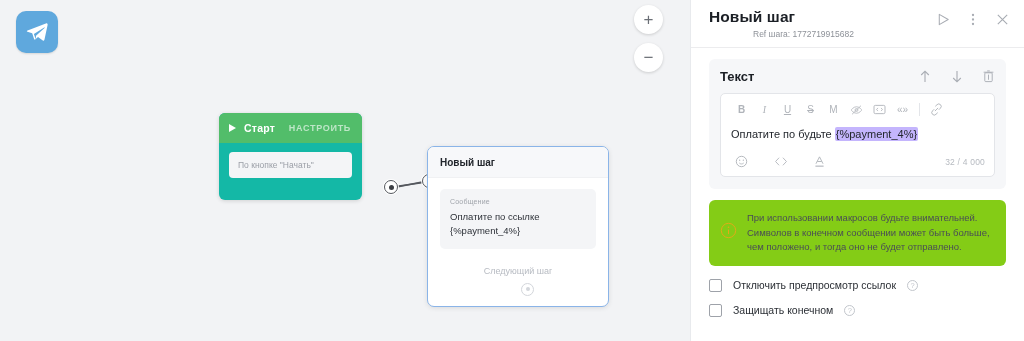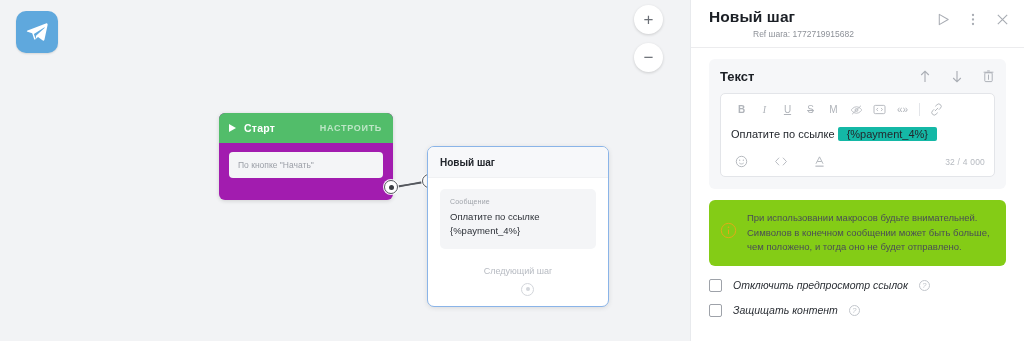--- a/index.html
+++ b/index.html
@@ -37,22 +37,22 @@
     box-shadow: 0 1px 3px rgba(0,0,0,.16);
     display: flex; align-items: center; justify-content: center;
     color: #6b6f76; font-size: 17px; line-height: 1;
     cursor: pointer; padding: 0;
     font-family: "Liberation Sans", sans-serif;
   }
 
   
   .node-start {
     position: absolute; left: 219px; top: 113px;
-    width: 174px;
-    background: #a21caf;
+    width: 143px;
+    background: #14b8a6;
     border-radius: 6px;
     box-shadow: 0 1px 4px rgba(0,0,0,.14);
     overflow: hidden;
   }
   .node-start-hdr {
     height: 30px; background: #52bd6a;
     display: flex; align-items: center;
     padding: 0 11px 0 10px;
     gap: 8px;
   }
@@ -177,36 +177,36 @@
   .fmt.b { font-weight: bold; }
   .fmt.i { font-style: italic; font-family: "Liberation Serif", serif; }
   .fmt.u { text-decoration: underline; }
   .fmt.s { text-decoration: line-through; }
   .fmt-sep { width: 1px; height: 13px; background: #e3e5e9; margin: 0 5px; }
 
   .ed-text {
     font-size: 11px; color: #23272d; padding: 9px 1px 12px 1px;
     line-height: 1.3;
   }
-  .macro { background: #14b8a6; border-radius: 2px; padding: 1px 9px; }
+  .macro { background: #c4b5fd; border-radius: 2px; padding: 1px 1px; }
 
   .ed-foot { display: flex; align-items: center; gap: 16px; }
   .ed-counter { margin-left: auto; font-size: 8.5px; color: #b6bac0; letter-spacing: .2px; }
 
   .warn {
     margin: 11px 18px 0 18px;
     background: #84cc16;
     border-radius: 6px;
     padding: 11px 12px 11px 11px;
     display: flex; gap: 10px; align-items: center;
   }
   .warn-ico { flex: 0 0 auto; color: #e6a817; }
   .warn-text { font-size: 9.5px; color: #4a4e55; line-height: 1.52; }
 
-  .checks { margin: 13px 18px 0 18px; font-style: italic; }
+  .checks { margin: 13px 18px 0 18px; }
   .check-row { display: flex; align-items: center; gap: 11px; margin-bottom: 12px; cursor: pointer; }
   .cbox {
     width: 13px; height: 13px; border: 1.4px solid #9ea2a9;
     border-radius: 2px; background: #fff; flex: 0 0 auto;
   }
   .check-label { font-size: 10.5px; color: #2b2f35; }
   .help {
     width: 11px; height: 11px; border-radius: 50%;
     border: 1px solid #c2c6cc; color: #c2c6cc;
     font-size: 7.5px; line-height: 9px; text-align: center;
@@ -342,21 +342,21 @@
           </button>
           <button class="fmt">«»</button>
           <span class="fmt-sep"></span>
           <button class="fmt">
             <svg width="13" height="13" viewBox="0 0 14 14">
               <path d="M5.6 8.4 L8.4 5.6 M6 3.3 L7.6 1.8a2.6 2.6 0 013.7 3.7L9.8 7 M4.2 7 L2.7 8.5a2.6 2.6 0 003.7 3.7L8 10.7" stroke="currentColor" stroke-width="1" fill="none" stroke-linecap="round"></path>
             </svg>
           </button>
         </div>
 
-        <div class="ed-text"><span>Оплатите по ссылке </span><span class="macro">{%payment_4%}</span></div>
+        <div class="ed-text"><span>Оплатите по будьте </span><span class="macro">{%payment_4%}</span></div>
 
         <div class="ed-foot">
           <button class="fmt">
             <svg width="13" height="13" viewBox="0 0 14 14">
               <circle cx="7" cy="7" r="5.6" stroke="currentColor" stroke-width="1" fill="none"></circle>
               <circle cx="5" cy="5.6" r="0.7" fill="currentColor"></circle>
               <circle cx="9" cy="5.6" r="0.7" fill="currentColor"></circle>
               <path d="M4.6 8.6 C5.6 10 8.4 10 9.4 8.6" stroke="currentColor" stroke-width="0.9" fill="none"></path>
             </svg>
           </button>
@@ -388,19 +388,19 @@
     </div>
 
     <div class="checks">
       <div class="check-row">
         <span class="cbox"></span>
         <span class="check-label">Отключить предпросмотр ссылок</span>
         <span class="help">?</span>
       </div>
       <div class="check-row">
         <span class="cbox"></span>
-        <span class="check-label">Защищать контент</span>
+        <span class="check-label">Защищать конечном</span>
         <span class="help">?</span>
       </div>
     </div>
 
   </div>
 </div>
 
 </body></html>

